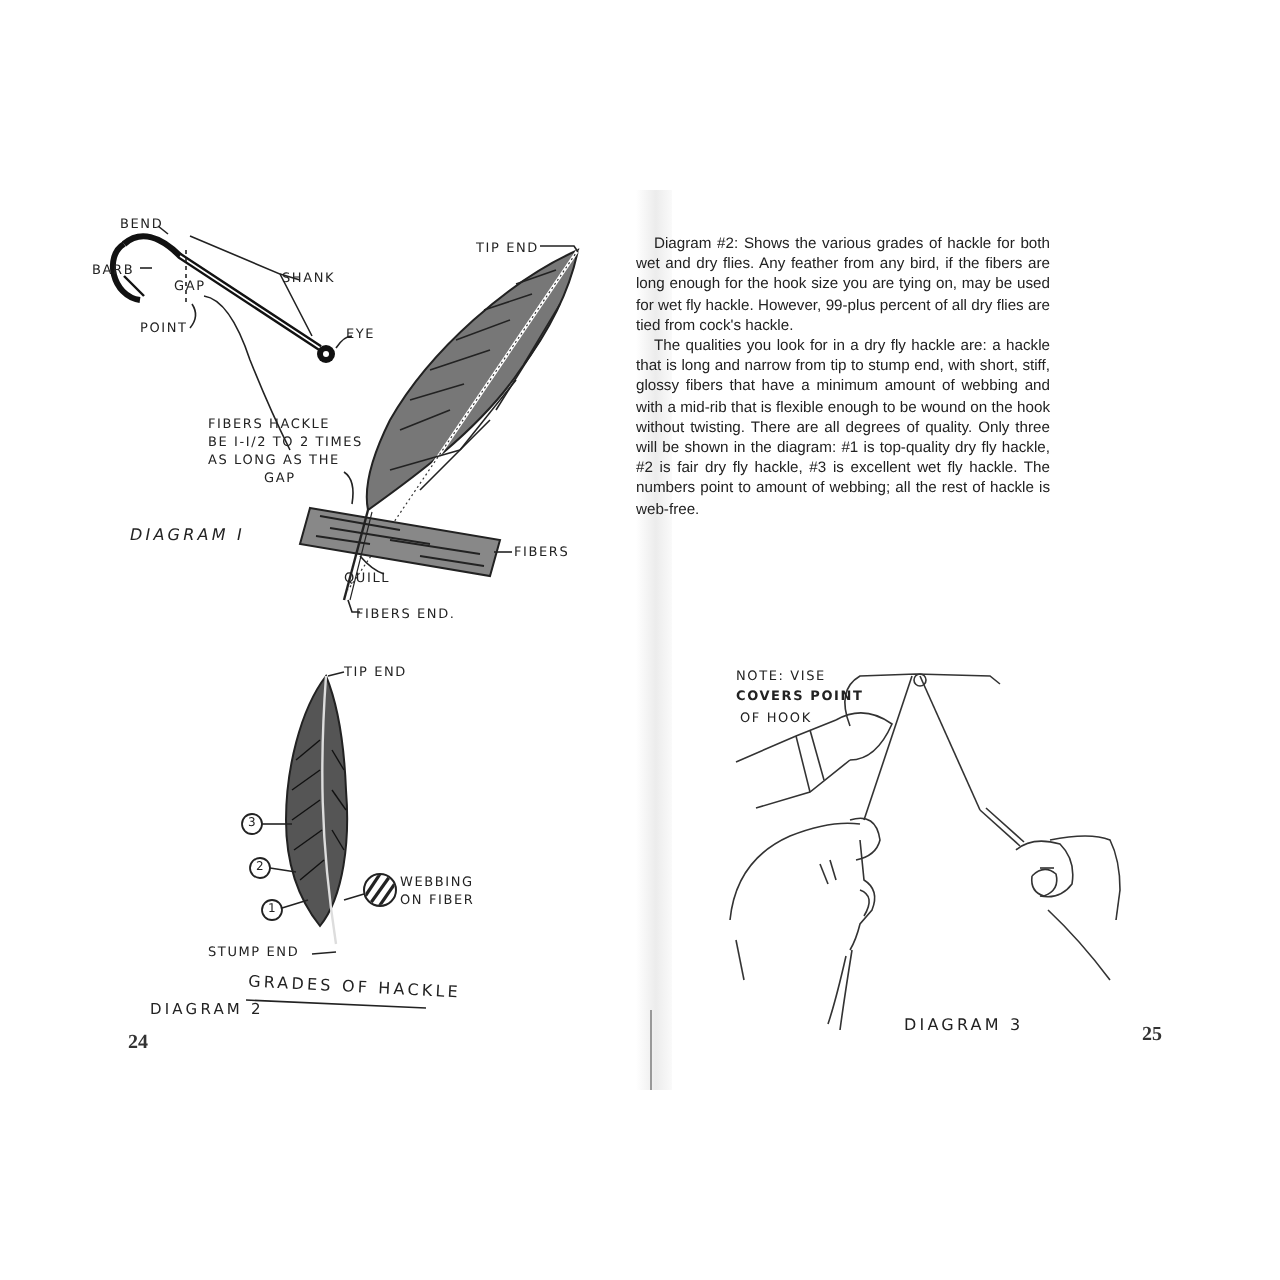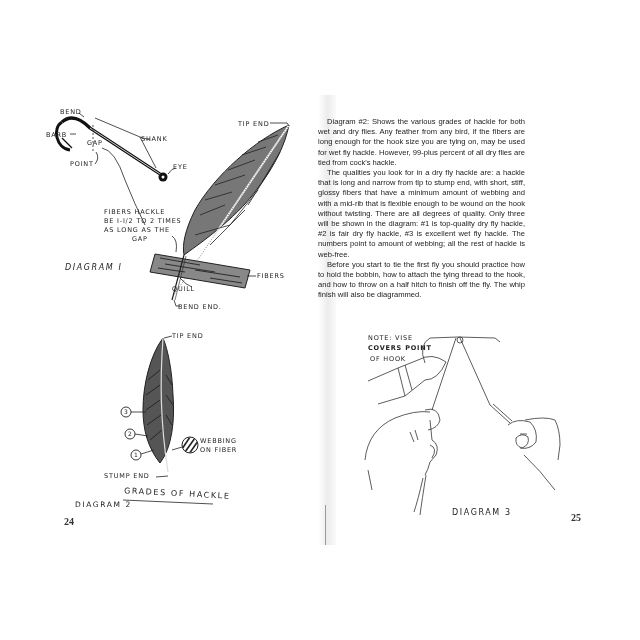--- a/index.html
+++ b/index.html
@@ -176,41 +176,40 @@
     <div class="lbl sm" style="left:141px;top:135px;">SHANK</div>
     <div class="lbl sm" style="left:173px;top:163px;">EYE</div>
 
     <div class="lbl sm" style="left:238px;top:120px;">TIP END</div>
     <div class="lbl sm" style="left:104px;top:208px;">FIBERS HACKLE</div>
     <div class="lbl sm" style="left:104px;top:217px;">BE I-I/2 TO 2 TIMES</div>
     <div class="lbl sm" style="left:104px;top:226px;">AS LONG AS THE</div>
     <div class="lbl sm" style="left:132px;top:235px;">GAP</div>
     <div class="lbl sm" style="left:257px;top:272px;">FIBERS</div>
     <div class="lbl sm" style="left:172px;top:285px;">QUILL</div>
-    <div class="lbl sm" style="left:178px;top:303px;">BEND END.</div>
+    <div class="lbl sm" style="left:178px;top:303px;">FIBERS END.</div>
     <div class="diagram-title" style="left:65px;top:263px;font-style:italic;">DIAGRAM I</div>
 
     <div class="lbl sm" style="left:172px;top:332px;">TIP END</div>
     <div class="lbl sm" style="left:124px;top:408px;font-size:6px;letter-spacing:0;">3</div>
     <div class="lbl sm" style="left:128px;top:430px;font-size:6px;letter-spacing:0;">2</div>
     <div class="lbl sm" style="left:134px;top:451px;font-size:6px;letter-spacing:0;">1</div>
     <div class="lbl sm" style="left:200px;top:437px;">WEBBING</div>
     <div class="lbl sm" style="left:200px;top:446px;">ON FIBER</div>
     <div class="lbl sm" style="left:104px;top:472px;">STUMP END</div>
     <div class="diagram-title grades-title" style="left:124px;top:489px;transform:rotate(3deg);text-decoration:none;">GRADES OF HACKLE</div>
     <div class="diagram-title" style="left:75px;top:500px;font-size:7.5px;">DIAGRAM 2</div>
 
     <div class="page-num" style="left:64px;top:516px;">24</div>
   </div>
 
   <div>
     <div class="body-text">
       <p class="first">Diagram #2: Shows the various grades of hackle for both wet and dry flies. Any feather from any bird, if the fibers are long enough for the hook size you are tying on, may be used for wet fly hackle. However, 99-plus percent of all dry flies are tied from cock's hackle.</p>
       <p>The qualities you look for in a dry fly hackle are: a hackle that is long and narrow from tip to stump end, with short, stiff, glossy fibers that have a minimum amount of webbing and with a mid-rib that is flexible enough to be wound on the hook without twisting. There are all degrees of quality. Only three will be shown in the diagram: #1 is top-quality dry fly hackle, #2 is fair dry fly hackle, #3 is excellent wet fly hackle. The numbers point to amount of webbing; all the rest of hackle is web-free.</p>
-      <p>Before you start to tie the first fly you should practice how to hold the bobbin, how to attach the tying thread to the hook, and how to throw on a half hitch to finish off the fly. The whip finish will also be diagrammed.</p>
     </div>
 
     <div class="lbl sm" style="left:368px;top:334px;">NOTE: VISE</div>
     <div class="lbl sm" style="left:368px;top:344px;font-weight:bold;">COVERS POINT</div>
     <div class="lbl sm" style="left:370px;top:355px;">OF HOOK</div>
 
     <div class="diagram-title" style="left:452px;top:508px;">DIAGRAM 3</div>
     <div class="page-num" style="left:571px;top:504px;margin-top:8px;">25</div>
   </div>
 </div>

